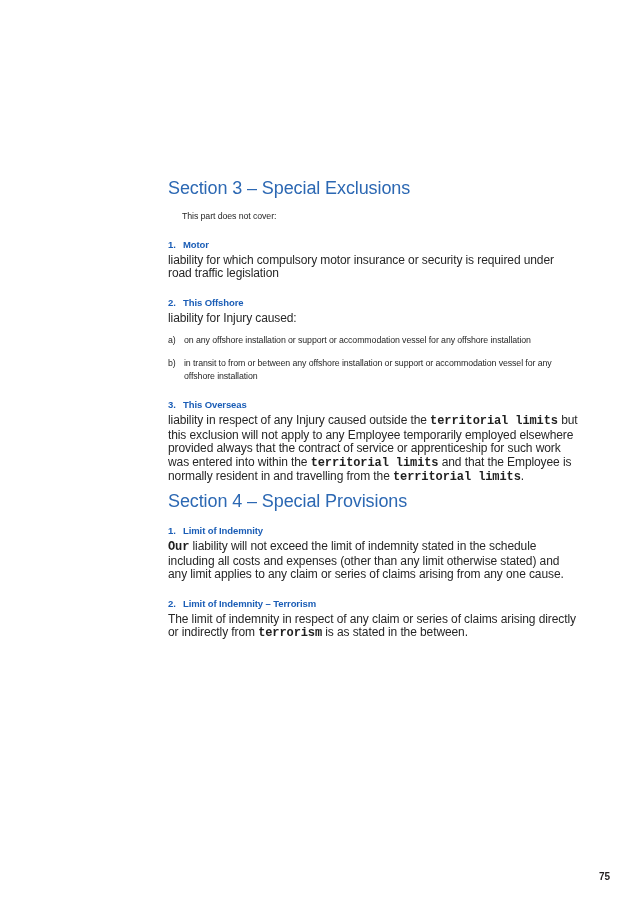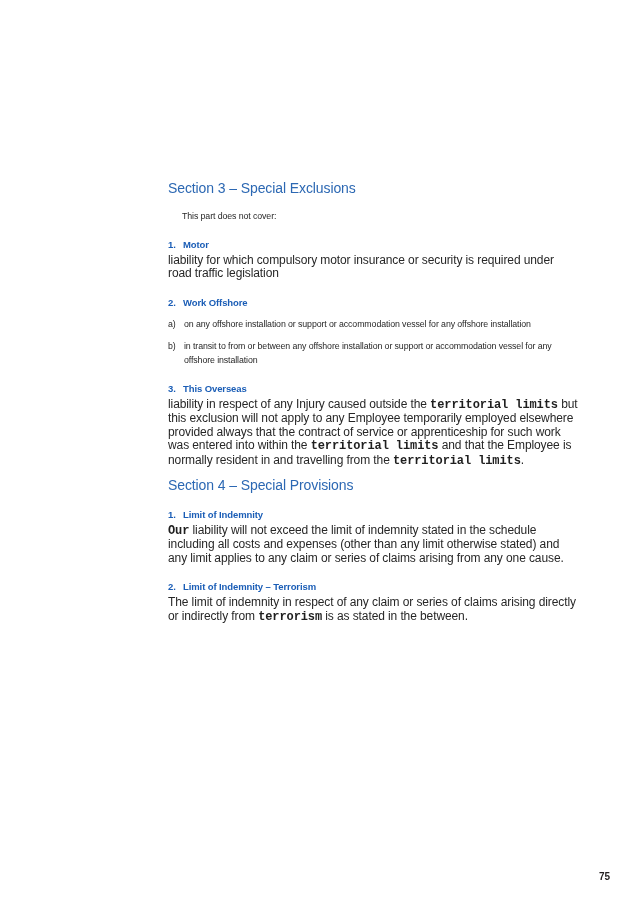--- a/index.html
+++ b/index.html
@@ -17,21 +17,21 @@
   }
   .content {
     position: absolute;
     left: 168px;
     top: 181px;
     width: 410px;
     color: #272727;
   }
   .section-title {
     margin: 0 0 8px 0;
-    font-size: 14px;
+    font-size: 18px;
     line-height: 15px;
     font-weight: normal;
     color: #2c68b3;
     letter-spacing: -0.1px;
   }
   .intro {
     margin: 14px;
     font-size: 8.8px;
     line-height: 13px;
     letter-spacing: -0.1px;
@@ -100,22 +100,23 @@
         <h2 class="clause-heading">
           <span class="clause-num">1.</span>
           <span class="clause-title">Motor</span>
         </h2>
         <p class="body-par">liability for which compulsory motor insurance or security is required under road traffic legislation</p>
       </div>
 
       <div class="clause">
         <h2 class="clause-heading">
           <span class="clause-num">2.</span>
-          <span class="clause-title">Work Offshore</span>
+          <span class="clause-title">This Offshore</span>
         </h2>
+        <p class="body-par">liability for Injury caused:</p>
         <p class="sub-item">
           <span class="sub-marker">a)</span>
           <span class="sub-text">on any offshore installation or support or accommodation vessel for any offshore installation</span>
         </p>
         <p class="sub-item">
           <span class="sub-marker">b)</span>
           <span class="sub-text">in transit to from or between any offshore installation or support or accommodation vessel for any offshore installation</span>
         </p>
       </div>
 

